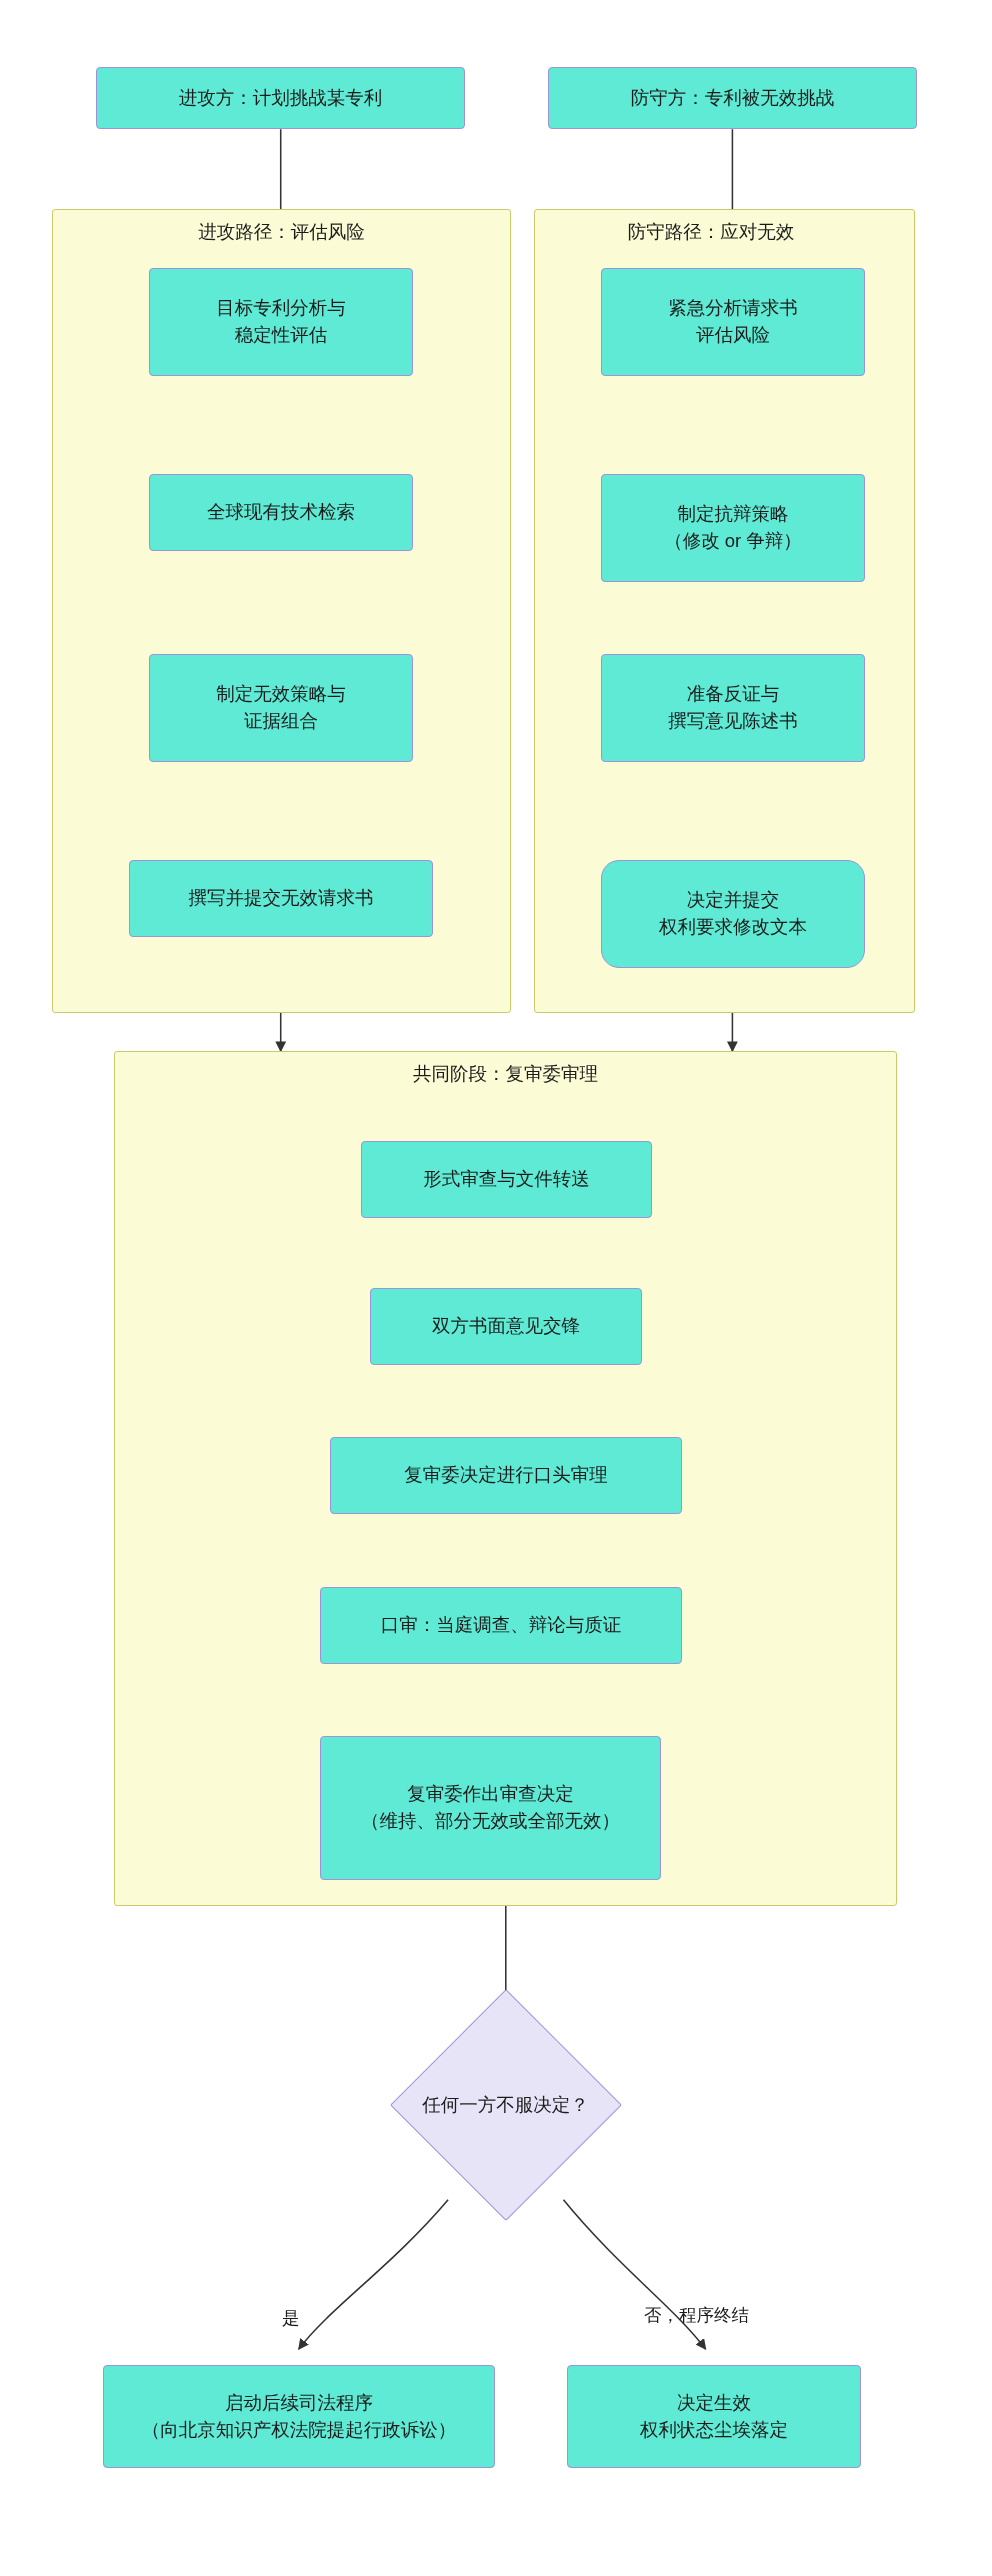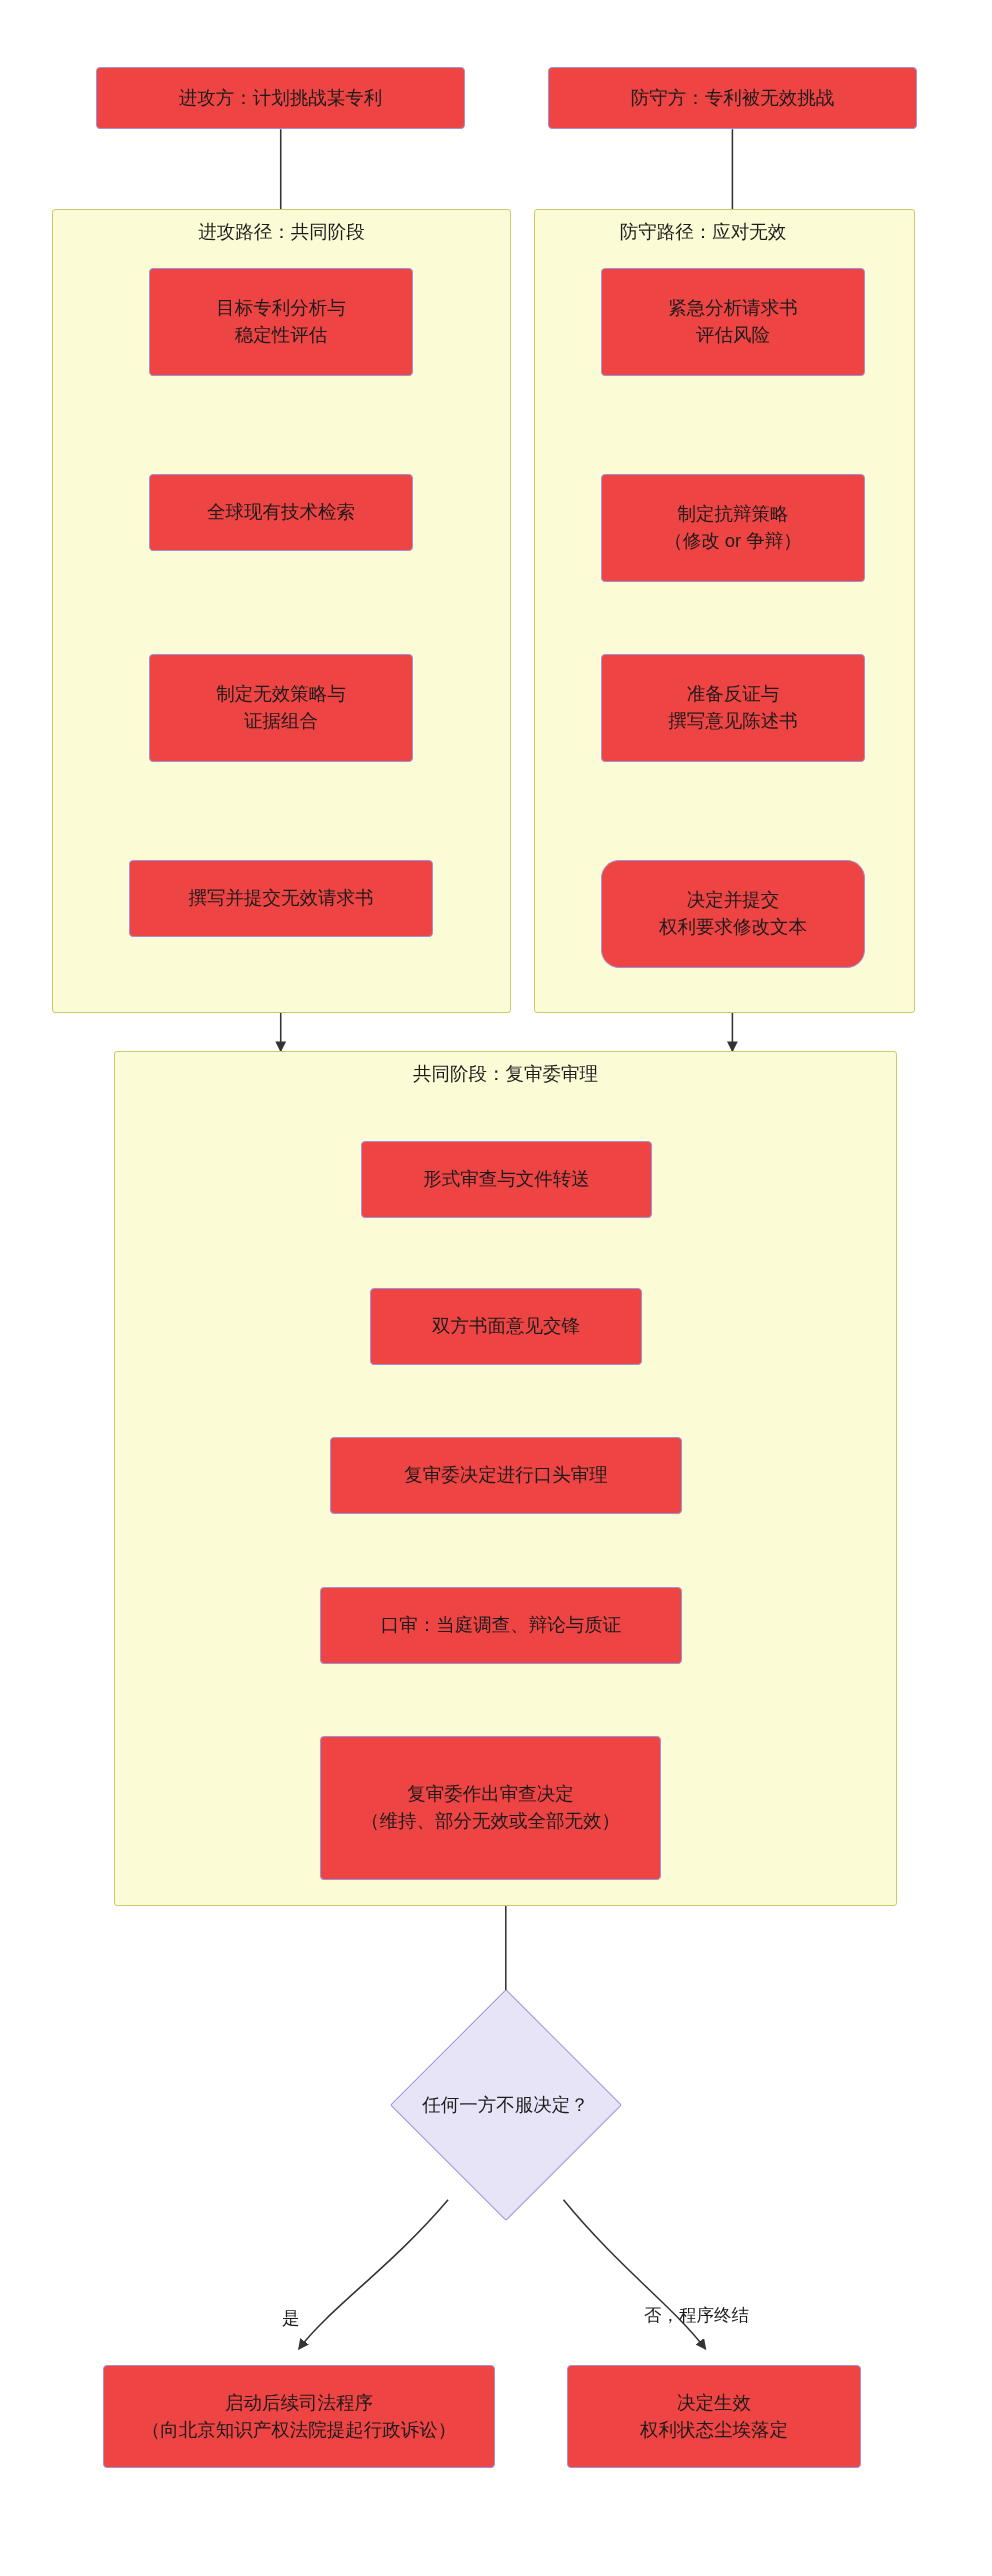--- a/index.html
+++ b/index.html
@@ -13,21 +13,21 @@
   #root {
     position: relative;
     width: 992px;
     height: 2603px;
     background: #ffffff;
     overflow: hidden;
   }
   .node {
     position: absolute;
     box-sizing: border-box;
-    background: #ef4444;
+    background: #5eead4;
     border: 0.8px solid #9d93d8;
     border-radius: 4.1px;
     display: flex;
     align-items: center;
     justify-content: center;
     text-align: center;
     color: #1b1b1b;
     font-size: 18.5px;
     line-height: 1.45;
     white-space: pre;
@@ -137,39 +137,39 @@
 
   <div class="node" style="left:96px; top:67px; width:369px; height:62px;">
     <span>进攻方：计划挑战某专利</span>
   </div>
 
   <div class="node" style="left:548px; top:67px; width:369px; height:62px;">
     <span>防守方：专利被无效挑战</span>
   </div>
 
   <div class="group" style="left:52px; top:209px; width:459px; height:804px;"></div>
-  <div class="group-label" style="left:52px; top:219px; width:459px;">进攻路径：共同阶段</div>
+  <div class="group-label" style="left:52px; top:219px; width:459px;">进攻路径：评估风险</div>
 
   <div class="node" style="left:149px; top:268px; width:264px; height:108px;">
     <span>目标专利分析与
 稳定性评估</span>
   </div>
   <div class="node" style="left:149px; top:474px; width:264px; height:77px;">
     <span>全球现有技术检索</span>
   </div>
   <div class="node" style="left:149px; top:654px; width:264px; height:108px;">
     <span>制定无效策略与
 证据组合</span>
   </div>
   <div class="node" style="left:129px; top:860px; width:304px; height:77px;">
     <span>撰写并提交无效请求书</span>
   </div>
 
   <div class="group" style="left:534px; top:209px; width:381px; height:804px;"></div>
-  <div class="group-label" style="left:534px; top:219px; width:338px;">防守路径：应对无效</div>
+  <div class="group-label" style="left:534px; top:219px; width:338px;padding-left:8px;">防守路径：应对无效</div>
 
   <div class="node" style="left:601px; top:268px; width:264px; height:108px;">
     <span>紧急分析请求书
 评估风险</span>
   </div>
   <div class="node" style="left:601px; top:474px; width:264px; height:108px;">
     <span>制定抗辩策略
 （修改 or 争辩）</span>
   </div>
   <div class="node" style="left:601px; top:654px; width:264px; height:108px;">

